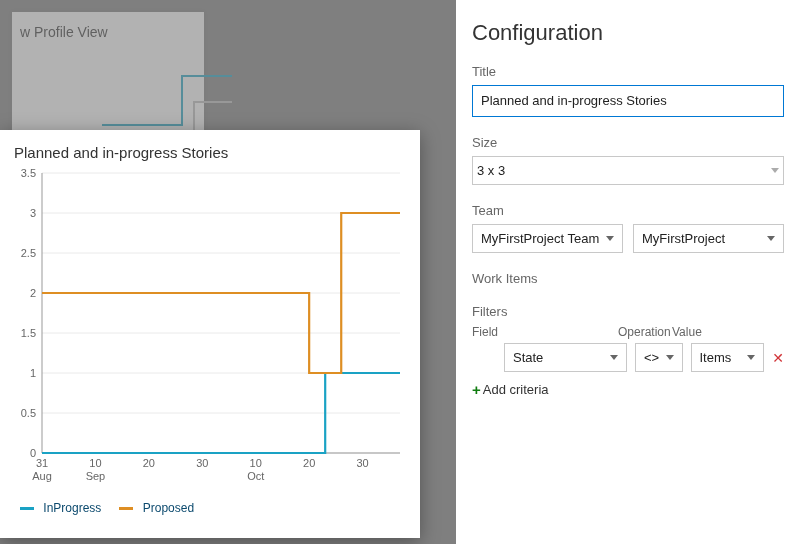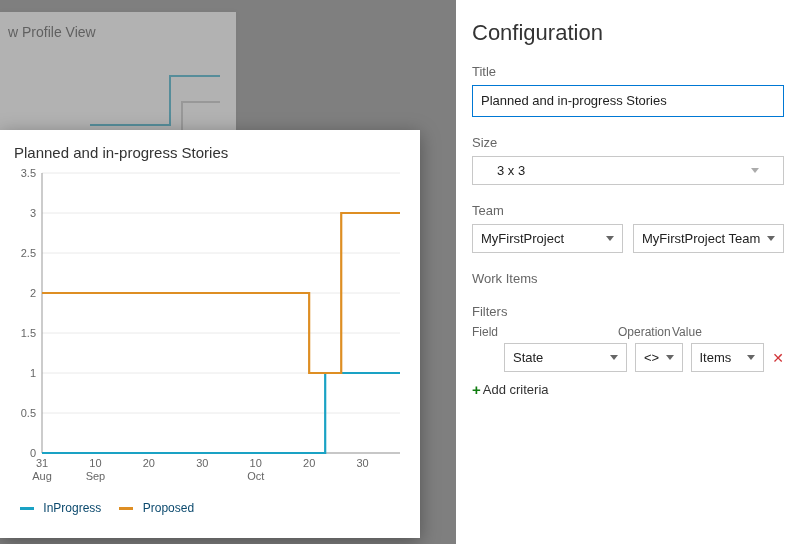--- a/index.html
+++ b/index.html
@@ -12,22 +12,22 @@
     height: 544px;
     position: relative;
     background: #7f7f7f;
   }
   .left-dim-content {
     position: absolute;
     inset: 0;
   }
   .bg-tile {
     position: absolute;
-    left: 0; top: 12px;
-    width: 236px; height: 140px;
+    left: 12px; top: 12px;
+    width: 192px; height: 140px;
     background: #fff;
     box-shadow: 0 0 4px rgba(0,0,0,0.1);
   }
   .bg-tile-title {
     font-size: 14px; color: #333; padding: 12px 8px 0 8px;
   }
   
   .bg-tile svg { display: block; }
   .left-overlay {
     position: absolute;
@@ -75,21 +75,21 @@
     border: 1px solid #0078d4;
     padding: 6px 8px;
     font-size: 13px;
     line-height: 18px;
     color: #222;
     outline: none;
   }
   .select {
     width: 100%;
     border: 1px solid #c8c8c8;
-    padding: 6px 24px;
+    padding: 6px 4px;
     font-size: 13px;
     background: #fff;
     display: flex; align-items: center; justify-content: space-between;
     cursor: pointer;
   }
   .select .caret, .dropdown .caret {
     width: 0; height: 0; border-left: 4px solid transparent; border-right: 4px solid transparent; border-top: 5px solid #666;
   }
   .select.light-caret .caret { border-top-color: #888; opacity:.7; }
   .row2 { display: flex; gap: 10px; }
@@ -204,25 +204,25 @@
     <div class="select light-caret">
       <span>3 x 3</span>
       <span class="caret"></span>
     </div>
   </div>
 
   <div class="group">
     <div class="field-label">Team</div>
     <div class="row2">
       <div class="dropdown">
+        <span>MyFirstProject Team</span>
+        <span class="caret"></span>
+      </div>
+      <div class="dropdown">
         <span>MyFirstProject</span>
-        <span class="caret"></span>
-      </div>
-      <div class="dropdown">
-        <span>MyFirstProject Team</span>
         <span class="caret"></span>
       </div>
     </div>
   </div>
 
   <div class="group">
     <div class="field-label">Work Items</div>
   </div>
 
   <div class="group">

